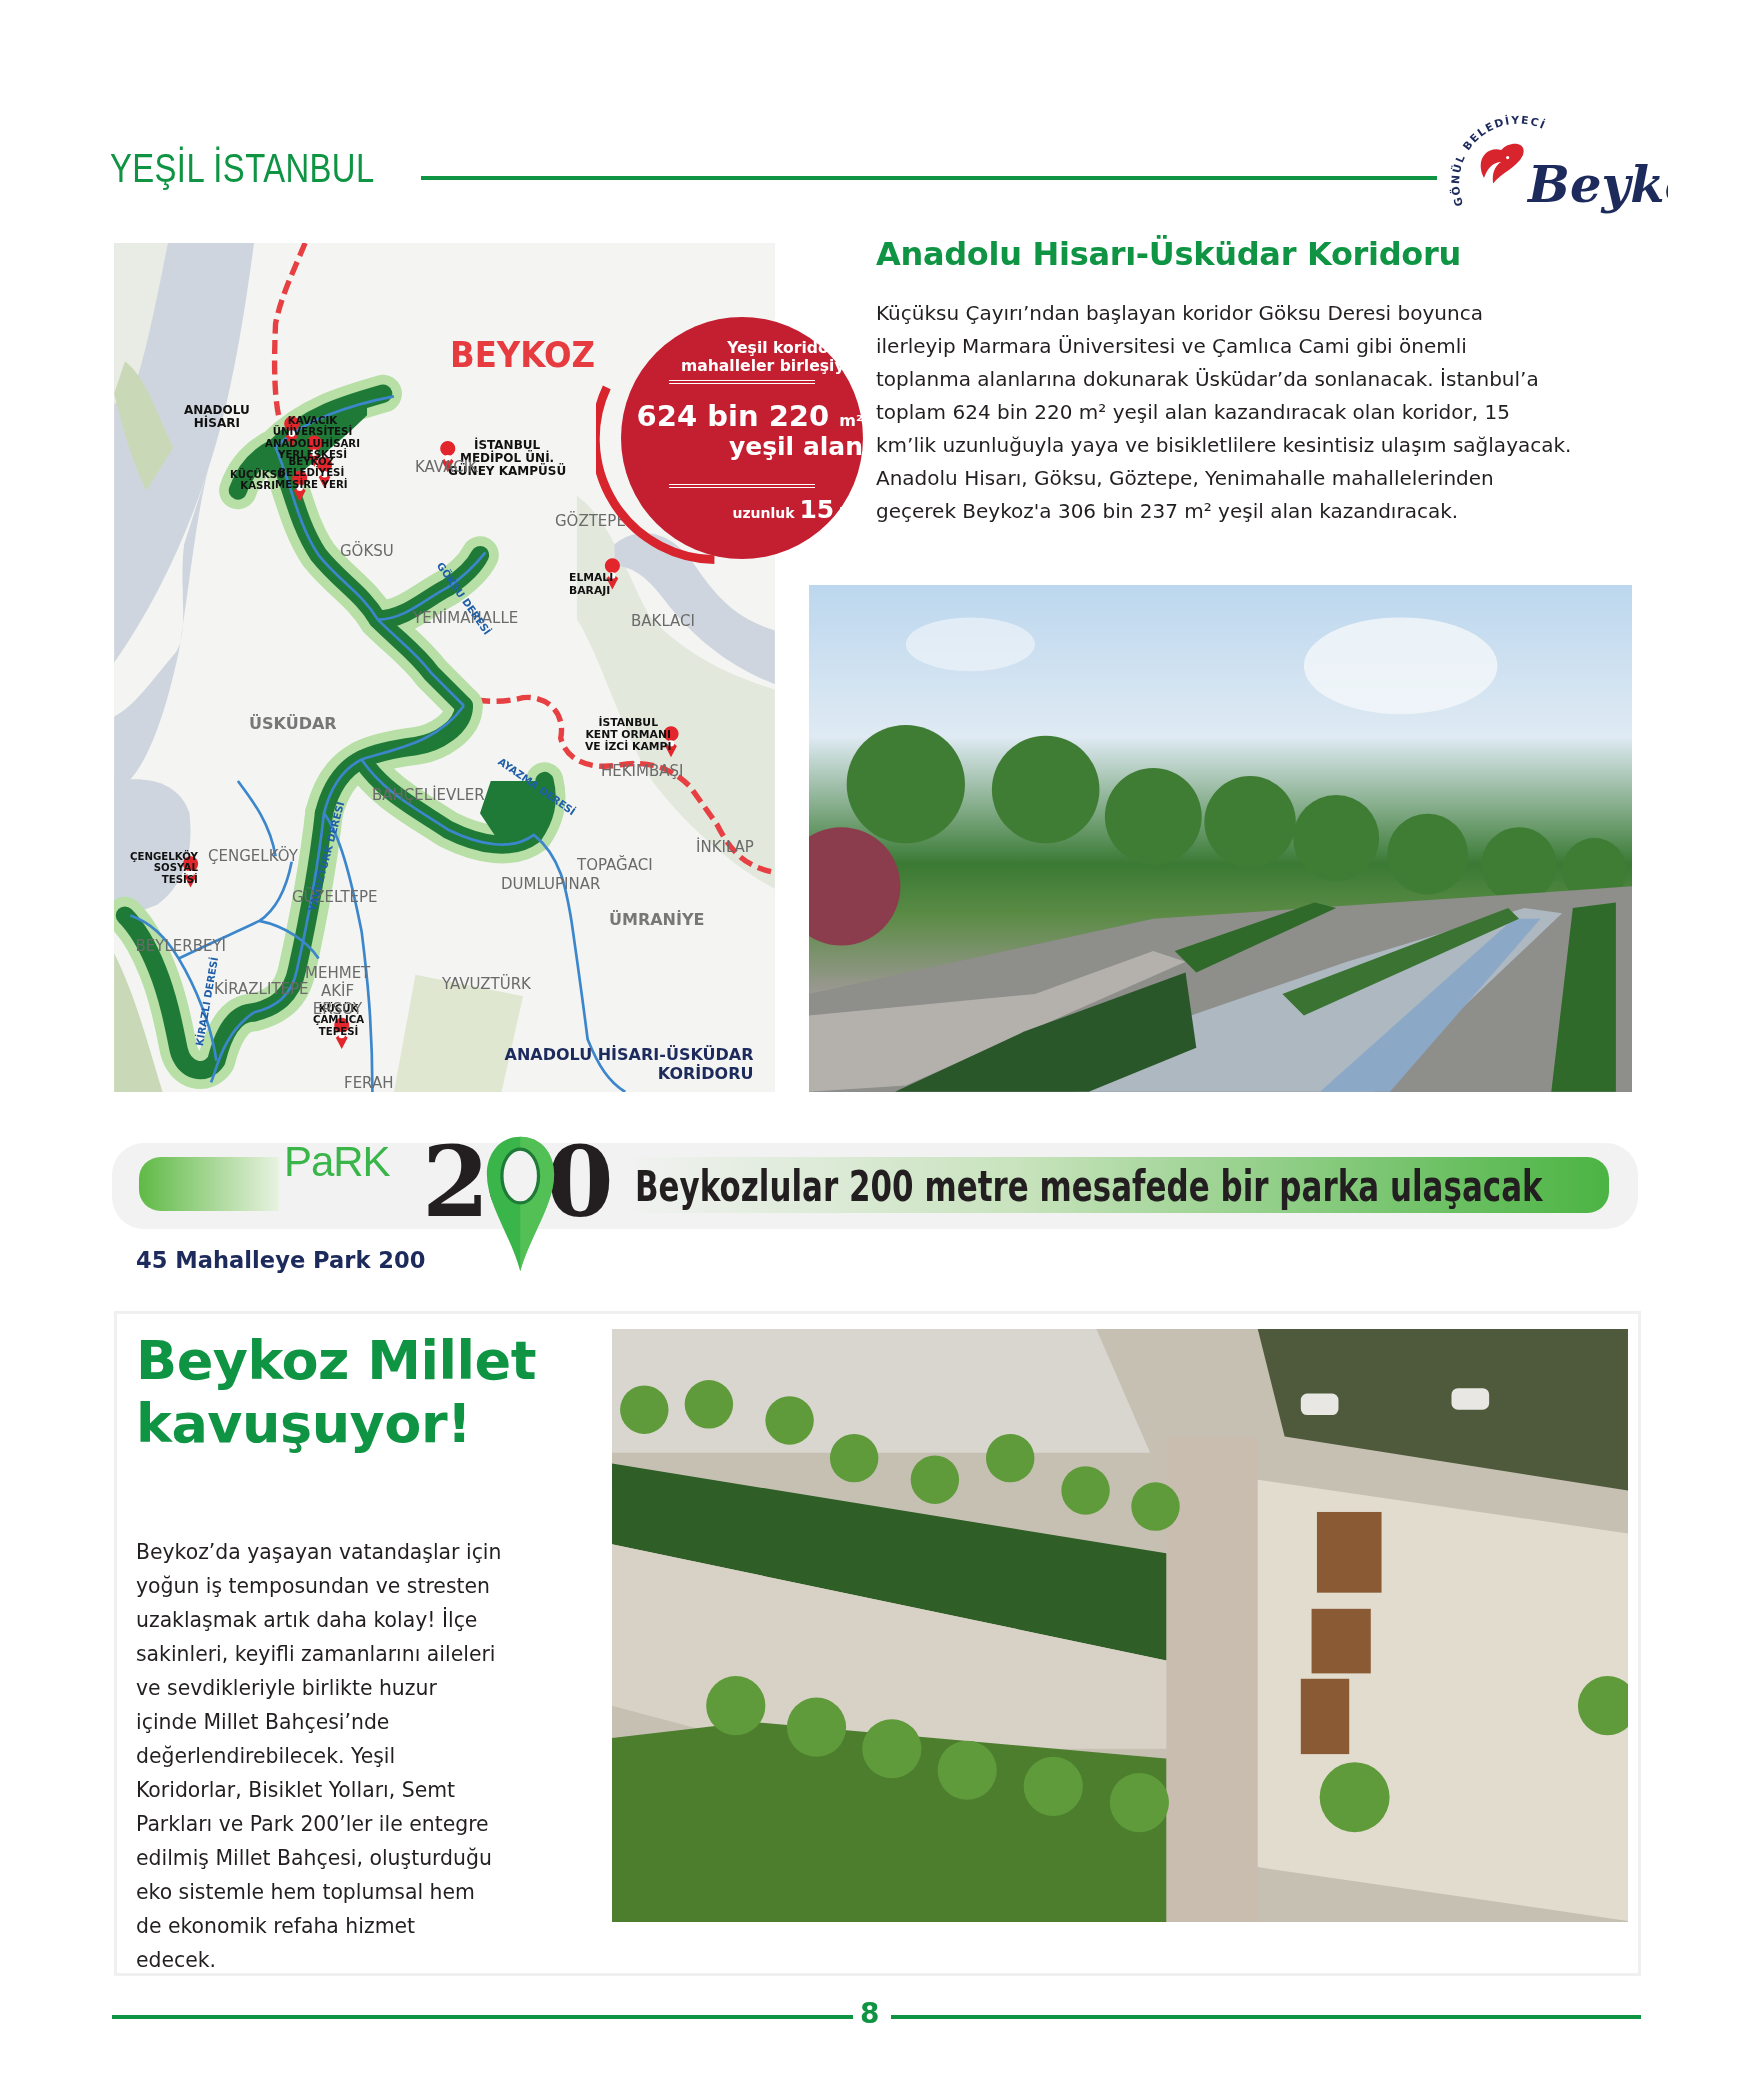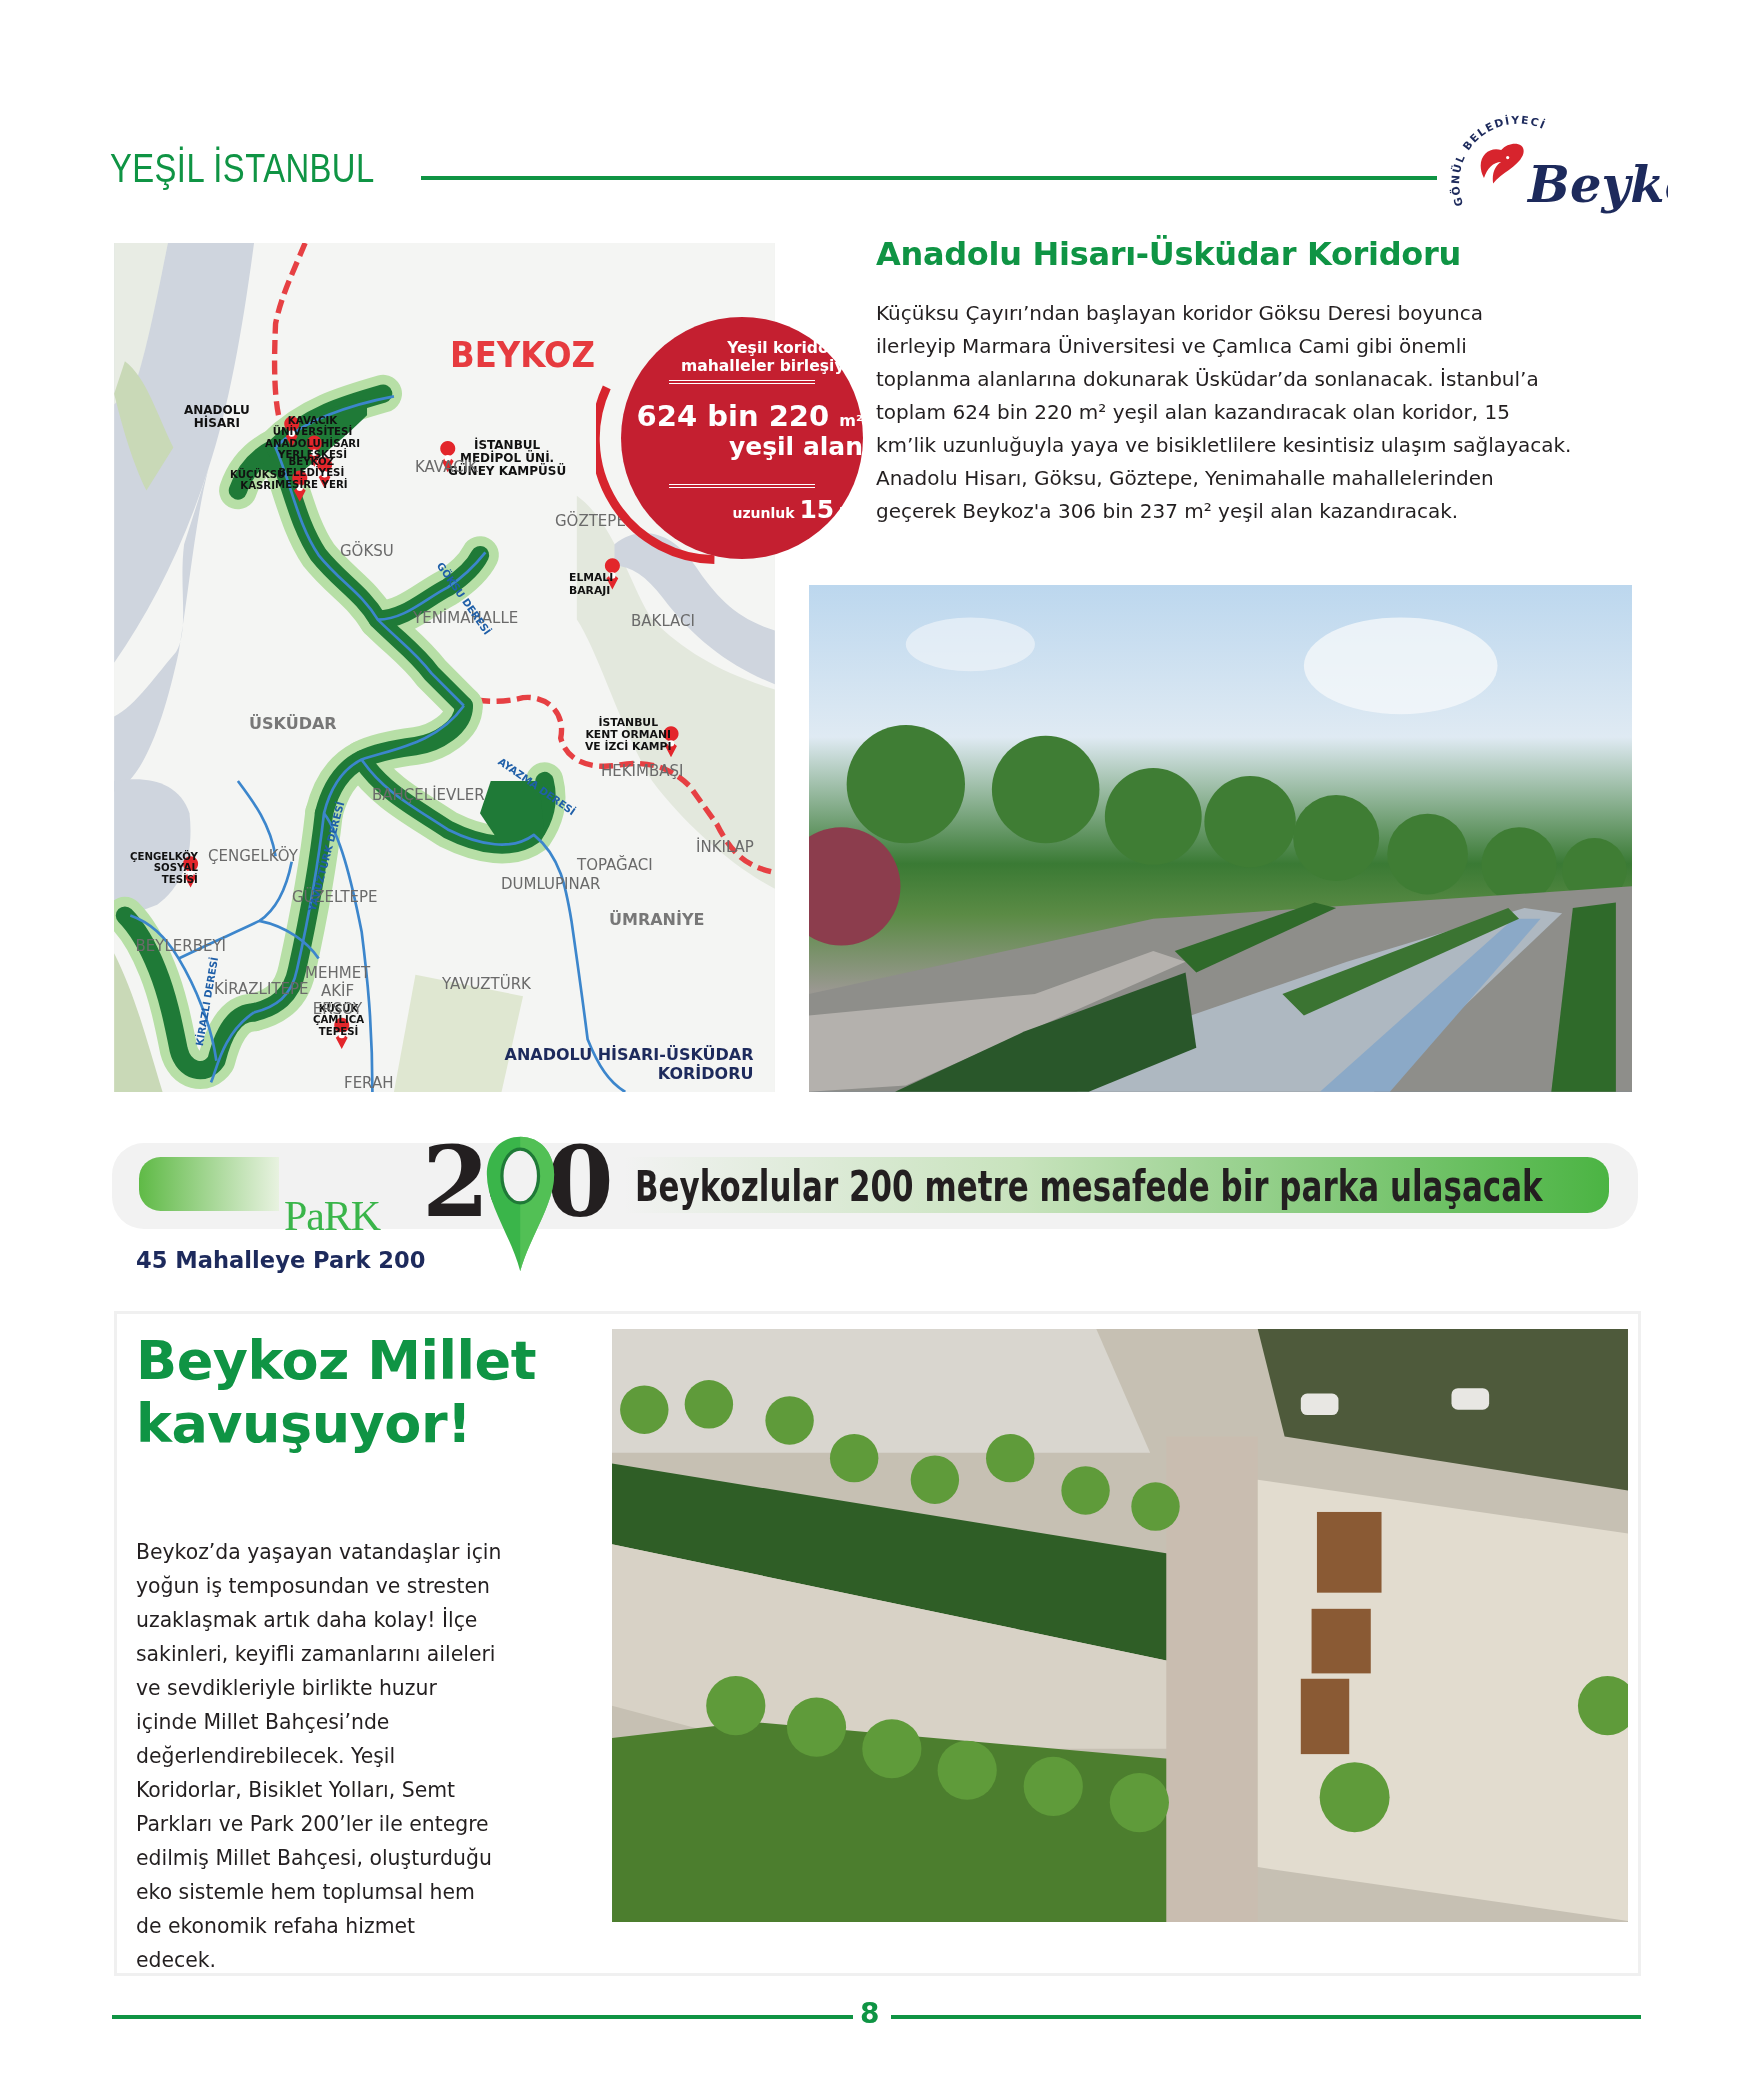--- a/index.html
+++ b/index.html
@@ -29,21 +29,21 @@
   #badge-arc{left:596px;top:312px;width:253px;height:253px;}
   
   #a1-title{left:876px;top:235px;font-family:"DejaVu Sans",sans-serif;font-weight:bold;color:#0f9444;font-size:32px;letter-spacing:-0.3px;}
   #a1-body{left:876px;top:297px;width:775px;font-family:"DejaVu Sans",sans-serif;font-size:20px;line-height:33px;color:#231f20;}
   
   #photo1{left:809px;top:585px;width:823px;height:507px;overflow:hidden;background:linear-gradient(#bcd7ee 0%,#dfeaf3 30%,#3a7a34 55%,#5b8b45 65%,#9a9891 80%,#7c8d9b 100%);}
   
   #banner{left:112px;top:1143px;width:1526px;height:86px;border-radius:32px;background:#f2f2f2;}
   #banner-left{left:139px;top:1157px;width:140px;height:54px;border-radius:21.5px 0 0 21.5px;background:linear-gradient(90deg,#5fba46,#e8f2e0);}
   #banner-right{left:624px;top:1157px;width:985px;height:56px;border-radius:0 21.5px 21.5px 0;background:linear-gradient(90deg,rgba(95,186,70,0) 0%,#c8e3bd 40%,#4bb443 100%);}
-  #park-word{left:284px;top:1192px;font-family:Liberation Serif, serif;font-size:42px;color:#3ab54a;letter-spacing:-1.1px;}
+  #park-word{left:284px;top:1138px;font-family:Liberation Sans, sans-serif;font-size:42px;color:#3ab54a;letter-spacing:-1.1px;}
   #park-200{left:422px;top:1134px;font-family:"DejaVu Serif",serif;font-weight:bold;font-size:97px;color:#231f20;line-height:97px;letter-spacing:-5.4px;}
   #park-pin{left:484px;top:1134px;width:73px;height:140px;}
   #banner-text{left:635px;top:1161px;font-family:"DejaVu Sans",sans-serif;font-weight:bold;font-size:43px;color:#231f20;transform:scaleX(0.72);transform-origin:left top;white-space:nowrap;}
   #park-sub{left:136px;top:1247px;font-family:"DejaVu Sans",sans-serif;font-weight:bold;font-size:22.6px;color:#1d2a5c;}
   
   #box2{left:114px;top:1311px;width:1527px;height:665px;border:3.8px solid #f0f0f0;box-sizing:border-box;}
   #a2-title{left:136px;top:1329px;font-family:"DejaVu Sans",sans-serif;font-weight:bold;color:#0f9444;font-size:54px;line-height:63px;letter-spacing:-0.5px;}
   #a2-body{left:136px;top:1535px;width:420px;font-family:"DejaVu Sans",sans-serif;font-size:20.4px;line-height:34px;color:#231f20;}
   #photo2{left:612px;top:1329px;width:1016px;height:593px;overflow:hidden;background:linear-gradient(160deg,#b7b3a7 0%,#8a8f7d 20%,#3b6b2b 35%,#c9c3b6 50%,#d2c9b8 60%,#4f7d31 75%,#3f7a2d 100%);}
   

